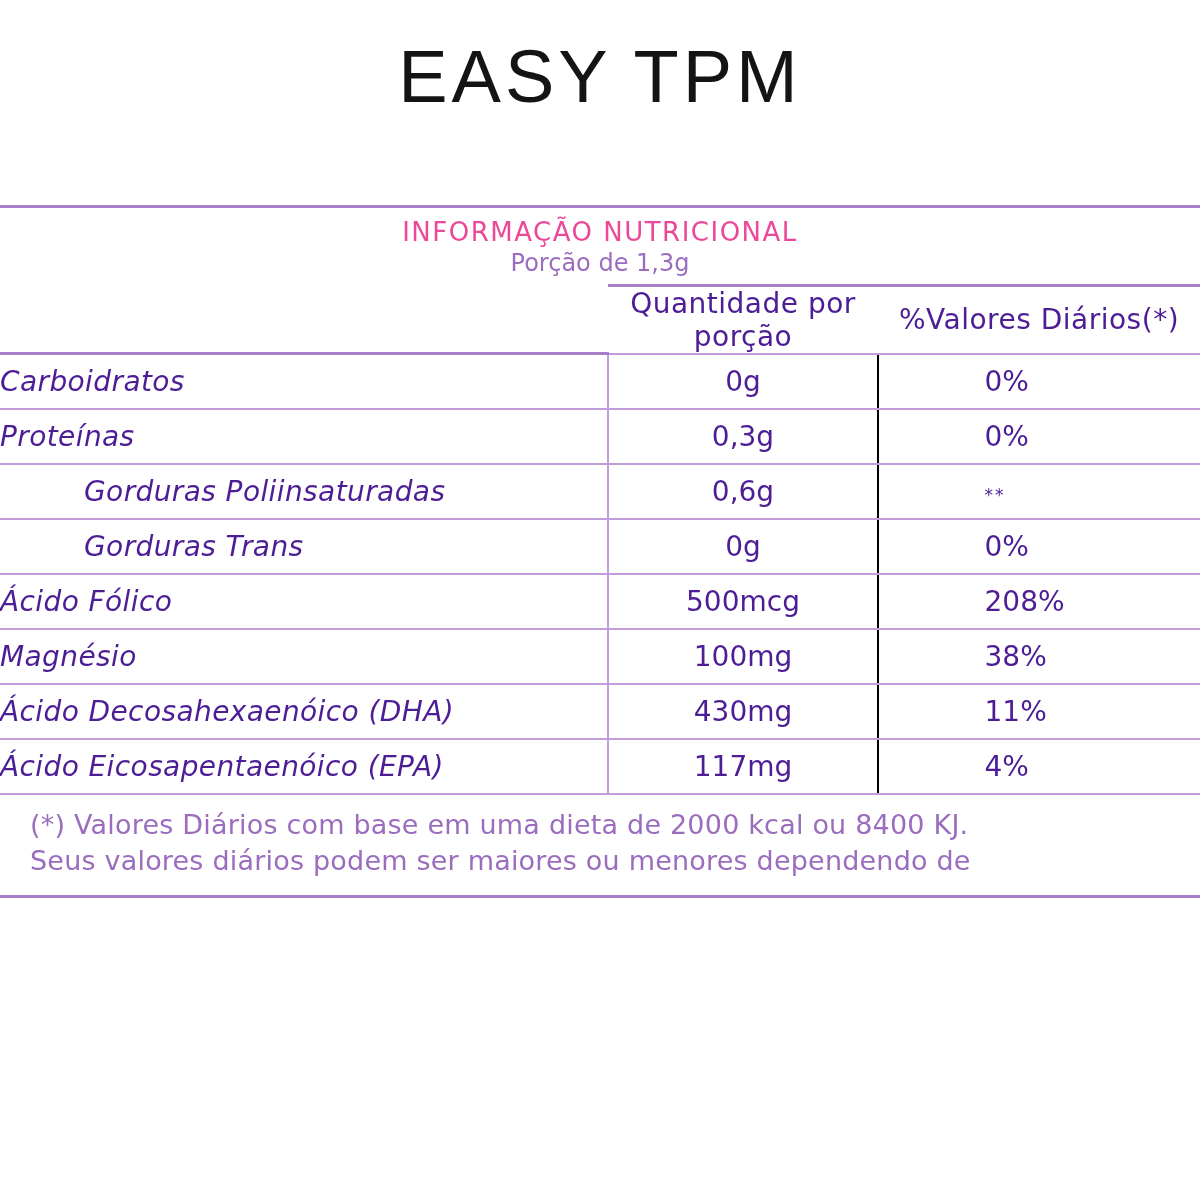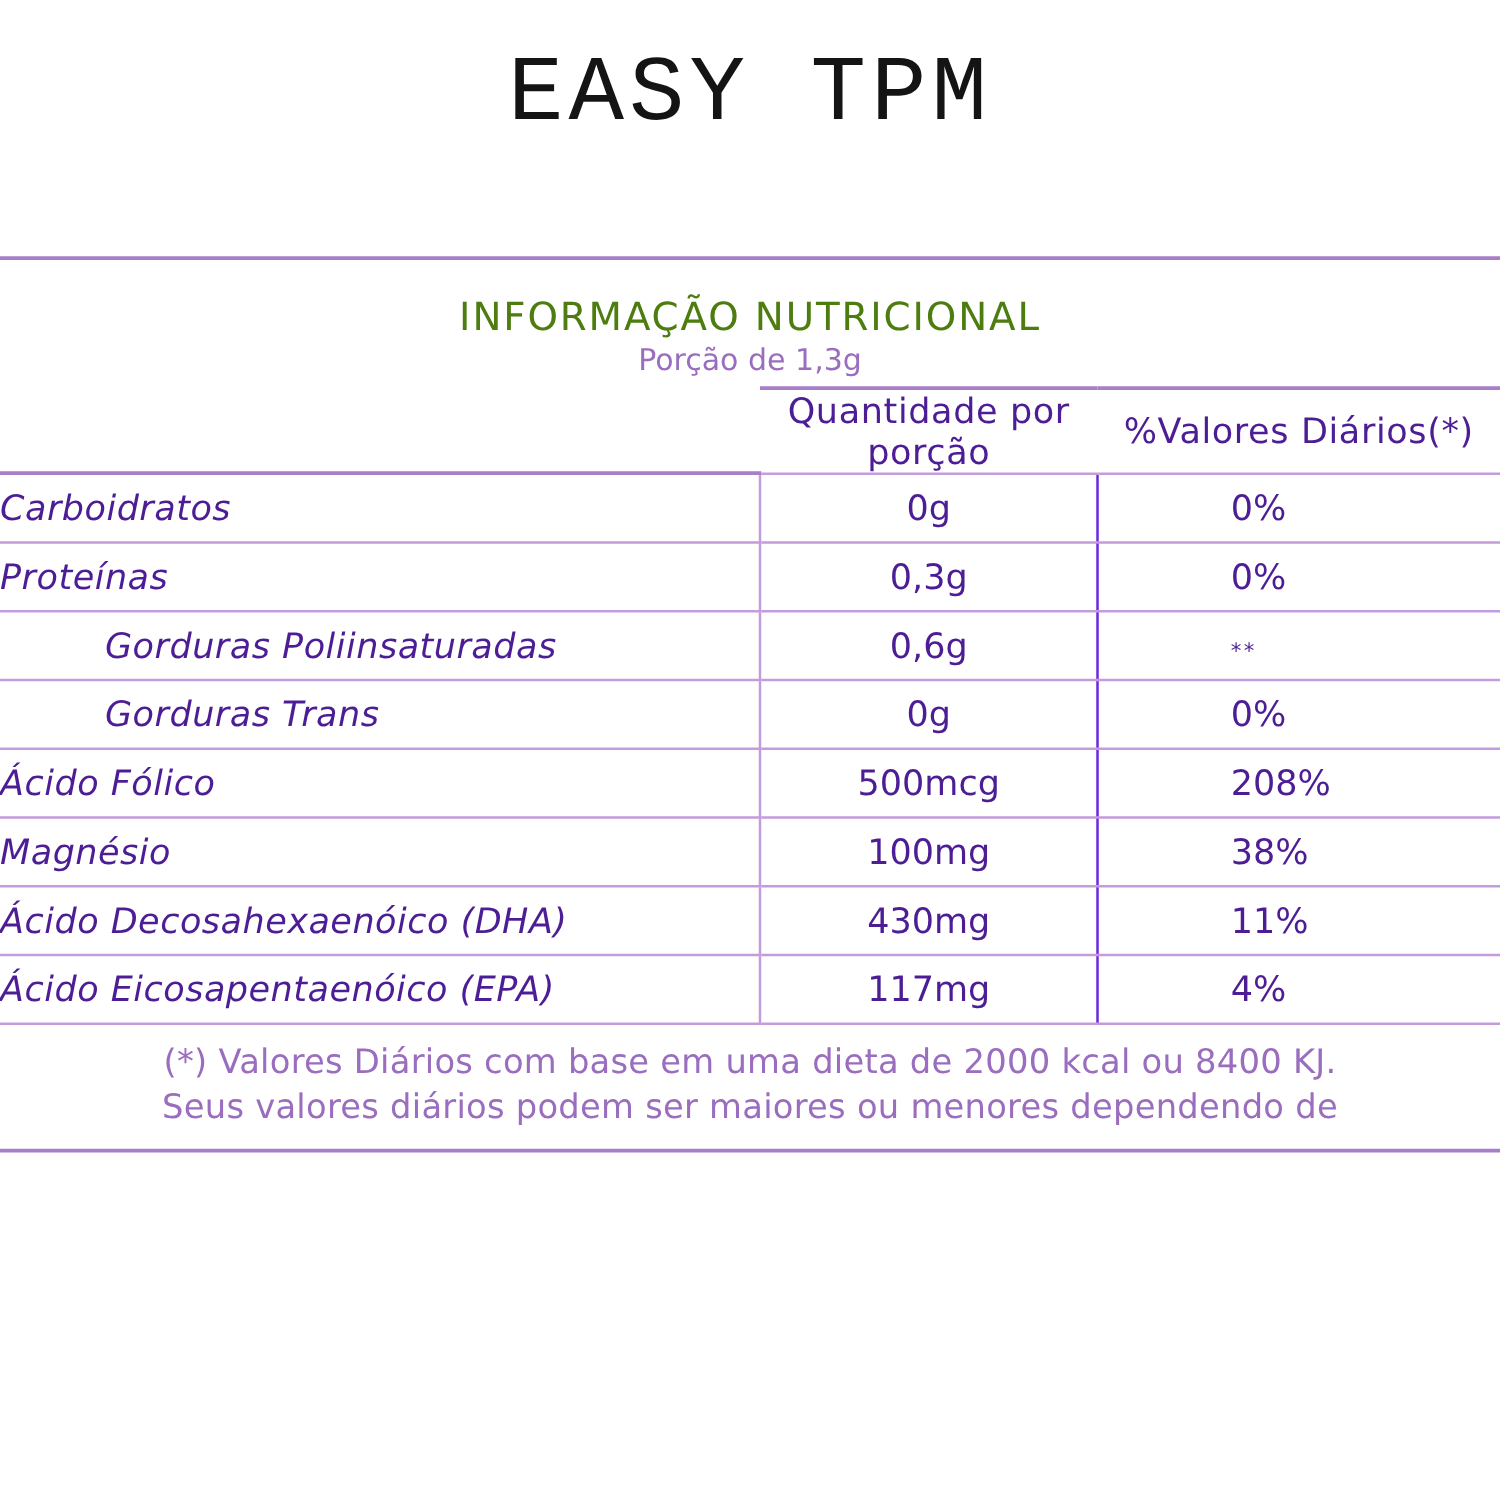--- a/index.html
+++ b/index.html
@@ -21,21 +21,21 @@
     background: #ffffff;
   }
 
   
   .brand-title {
     position: absolute;
     top: 34px;
     left: 0;
     width: 1200px;
     text-align: center;
-    font-family: Liberation Mono, monospace;
+    font-family: Liberation Sans, sans-serif;
     font-size: 74px;
     letter-spacing: 4px;
     color: #141414;
     font-weight: 400;
   }
 
   
   .panel {
     position: absolute;
     top: 205px;
@@ -49,25 +49,24 @@
     height: 3px;
     background: #a97ec8;
     width: 100%;
   }
 
   .panel-head {
     text-align: center;
     padding: 10px 0 2px 0;
   }
   .panel-head .h1 {
-    font-size: 31px;
+    font-size: 26px;
     letter-spacing: 1.5px;
     line-height: 1.15;
-    color: #4d7c0f;
-    margin-top: 19px;
+    color: #ec4899;
   }
   .panel-head .h2 {
     font-size: 24px;
     line-height: 1.25;
     color: #9a6dbe;
     padding-bottom: 4px;
   }
 
   table.nutri {
     width: 100%;
@@ -104,33 +103,33 @@
     border-right: 2px solid #c49cdb;
     letter-spacing: 0.4px;
     font-style: italic;
   }
   td.name.indent {
     padding-left: 84px;
     font-style: italic;
   }
   td.qty {
     text-align: center;
-    border-right: 2px solid #6d28d9;
+    border-right: 2px solid #000000;
   }
   td.dv {
     text-align: center;
     padding-left: 26px;
   }
   .dv-inner { display: inline-block; min-width: 110px; text-align: left; }
   .dv-small { font-size: 17px; letter-spacing: 2px; }
 
   tr.last td { border-bottom: 3px solid #a97ec8; }
 
   .footnote {
-    text-align: center;
+    text-align: left;
     font-size: 27px;
     line-height: 1.32;
     color: #9a6dbe;
     padding: 12px 30px 10px 30px;
     letter-spacing: 0.2px;
   }
 
   .bottom-rule {
     height: 3px;
     background: #a97ec8;

